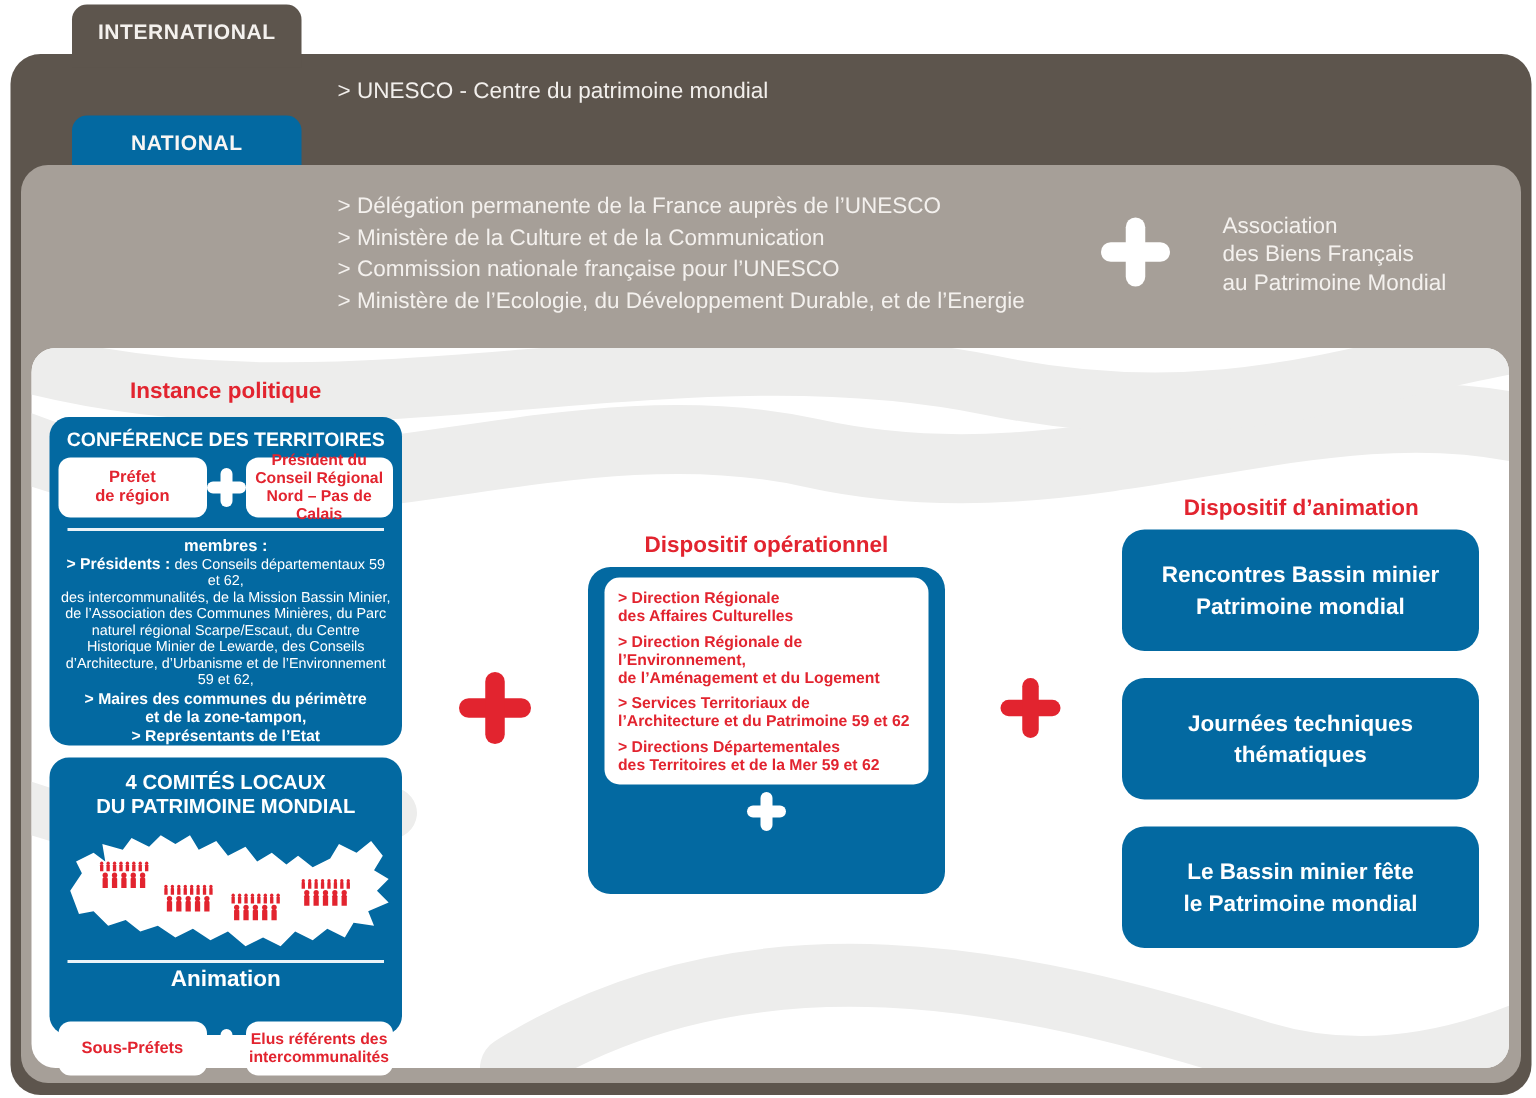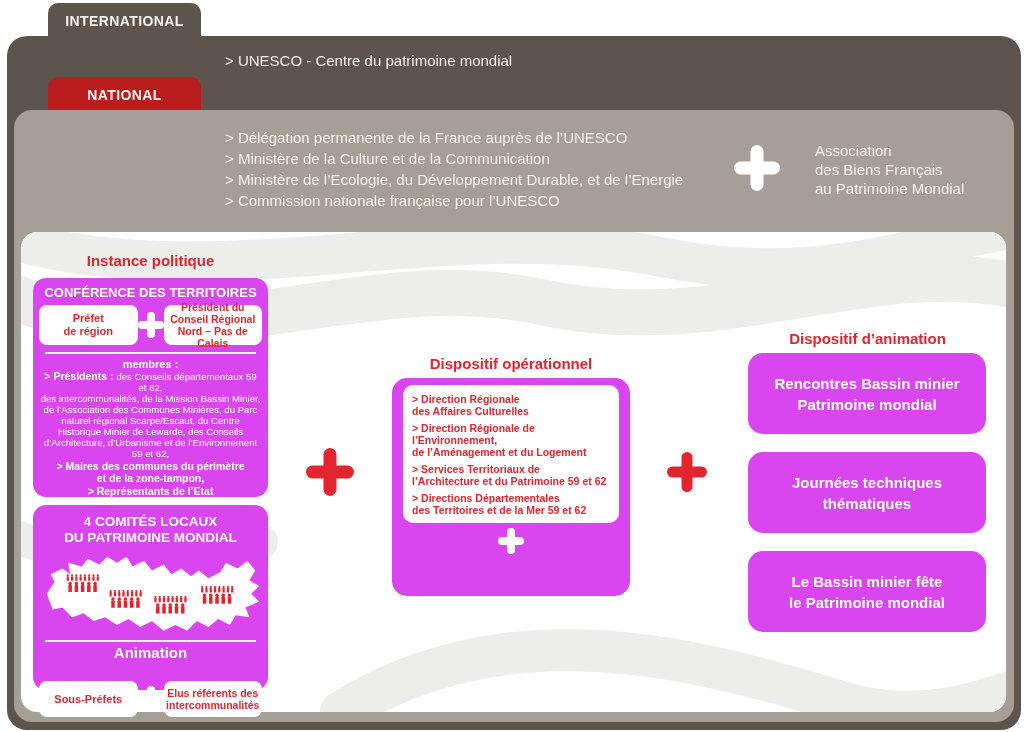--- a/index.html
+++ b/index.html
@@ -11,41 +11,41 @@
   
   .band-dark  { position:absolute; left:7px;  top:36px;  width:1014px; height:694px; background:#5d554d; border-radius:20px; }
   .band-light { position:absolute; left:14px; top:110px; width:1000px; height:612px; background:#a69f98; border-radius:18px; }
   .panel-white{ position:absolute; left:21px; top:232px; width:985px;  height:480px; background:#fff; border-radius:16px; overflow:hidden; }
   .waves { position:absolute; inset:0; pointer-events:none; }
 
   
   .tab { position:absolute; left:48px; width:153px; display:flex; align-items:center; justify-content:center;
          font-weight:bold; font-size:14px; letter-spacing:.4px; border-radius:10px 10px 0 0; }
   .tab-int { top:3px;   height:42px; background:#5d554d; color:#f4f1ee; padding-bottom:6px; }
-  .tab-nat { top:77px;  height:42px; background:#b91c1c; color:#f8f6f4; padding-bottom:6px; }
+  .tab-nat { top:77px;  height:42px; background:#0369a1; color:#f8f6f4; padding-bottom:6px; }
   .tab-bas { top:203px; height:36px; background:#fff;    color:#e2242f; padding-bottom:4px;margin-top:32px; }
 
   
   .unesco-line { position:absolute; left:225px; top:52px; color:#f2efec; font-size:15px; }
   .national-list { position:absolute; left:225px; top:127px; color:#f4f1ee; font-size:15px; line-height:21px; }
   .assoc-text { position:absolute; left:815px; top:141px; color:#f4f1ee; font-size:15px; line-height:19px; white-space:pre-line; }
 
   
   .plus { position:relative; display:block; flex:0 0 auto; }
   .plus::before { content:""; position:absolute; left:0; right:0; top:50%; height:var(--t);
     transform:translateY(-50%); background:var(--c); border-radius:calc(var(--t)/2); }
   .plus::after  { content:""; position:absolute; top:0; bottom:0; left:50%; width:var(--t);
     transform:translateX(-50%); background:var(--c); border-radius:calc(var(--t)/2); }
   .plus-abs { position:absolute; }
   .plus-white { --c:#fff; }
   .plus-red   { --c:#e2242f; }
 
   .red-heading { position:absolute; color:#e2242f; font-weight:bold; font-size:15px; text-align:center; }
 
-  .redbox { position:absolute; background:#d946ef; border-radius:13px; color:#fff; }
+  .redbox { position:absolute; background:#0369a1; border-radius:13px; color:#fff; }
   .redbox-title { font-weight:bold; text-align:center; color:#fff; }
   .pre { white-space:pre-line; }
 
   .wbox { background:#fff; border-radius:8px; color:#e2242f; font-weight:bold;
           display:flex; align-items:center; justify-content:center; text-align:center; white-space:pre-line; }
   .hrule { border-top:2px solid rgba(255,255,255,.92); }
 
   
   .conf-box { left:33px; top:278px; width:235px; height:219px; }
   .conf-title { margin-top:7px; font-size:13px; }
@@ -97,22 +97,22 @@
   </div>
   <div class="unesco-line">&gt; UNESCO - Centre du patrimoine mondial</div>
 
   <div class="tab tab-nat">
     <span>NATIONAL</span>
   </div>
   <div class="band-light"></div>
   <div class="national-list">
     <div>&gt; Délégation permanente de la France auprès de l’UNESCO</div>
     <div>&gt; Ministère de la Culture et de la Communication</div>
+    <div>&gt; Commission nationale française pour l’UNESCO</div>
     <div>&gt; Ministère de l’Ecologie, du Développement Durable, et de l’Energie</div>
-    <div>&gt; Commission nationale française pour l’UNESCO</div>
   </div>
   <span class="plus plus-abs plus-white" style="left:734px; top:145px; width:46px; height:46px; --t:13px;"></span>
   <div class="assoc-text">Association
 des Biens Français
 au Patrimoine Mondial</div>
 
   <div class="tab tab-bas">
     <span>BASSIN MINIER</span>
   </div>
   <div class="panel-white">

